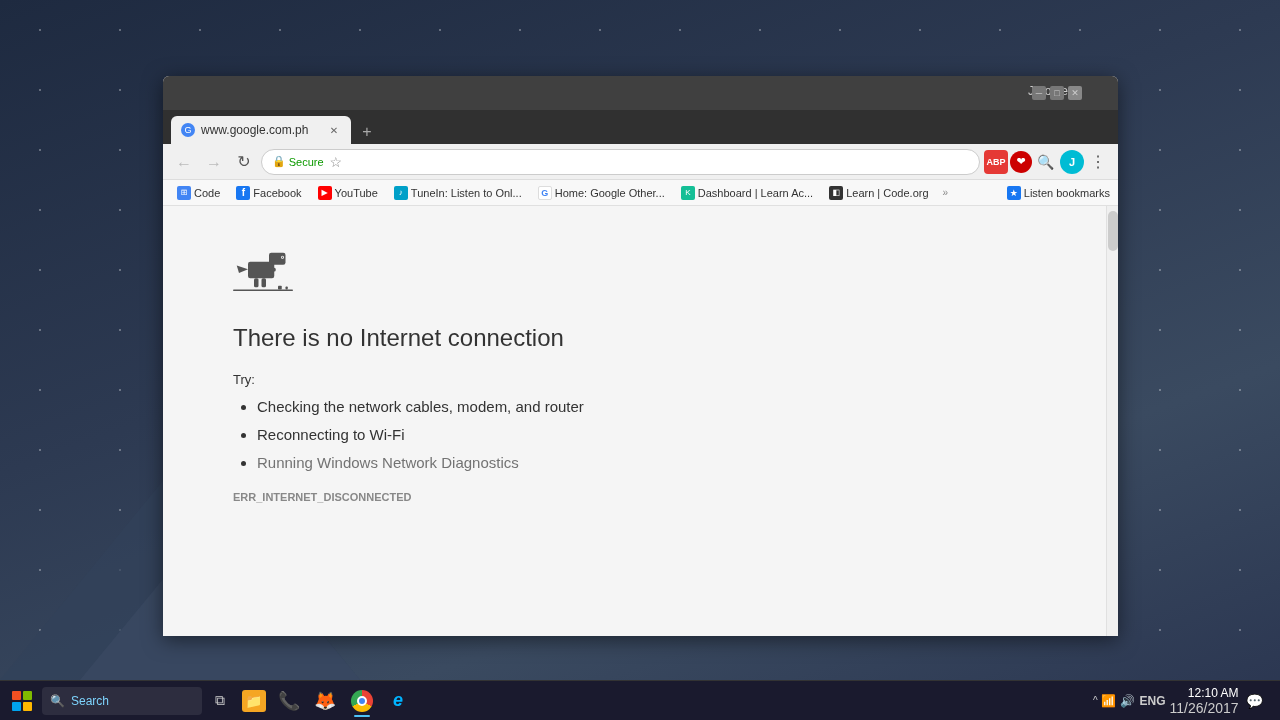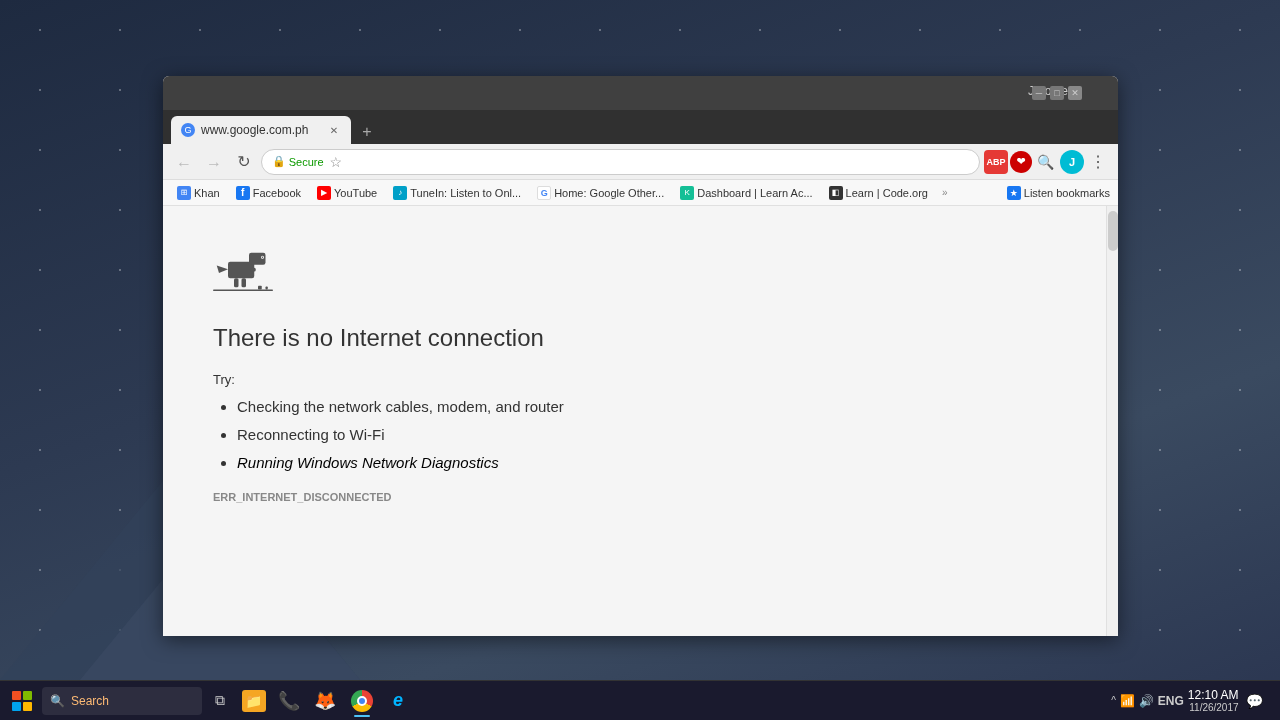--- a/index.html
+++ b/index.html
@@ -338,20 +338,21 @@
       background: #f5f5f5;
       overflow: hidden;
       position: relative;
       display: flex;
     }
 
     .page-main {
       flex: 1;
       padding: 40px 50px;
       overflow-y: auto;
+      margin-left: 20px;
     }
 
     .scrollbar {
       width: 12px;
       background: #f0f0f0;
       border-left: 1px solid #e0e0e0;
       position: relative;
     }
 
     .scrollbar-thumb {
@@ -398,24 +399,23 @@
     }
 
     .error-list li {
       font-size: 15px;
       color: #333;
       margin-bottom: 4px;
       line-height: 1.6;
     }
 
     .error-link {
-      color: #000000;
+      color: #737373;
       text-decoration: none;
       cursor: pointer;
-      font-style: italic;
     }
 
     .error-code {
       font-size: 11px;
       color: #888;
       margin-top: 10px;
       font-weight: bold;
     }
 
     
@@ -535,21 +535,21 @@
       text-align: right;
     }
 
     .clock-time {
       font-size: 12px;
       color: #fff;
       display: block;
     }
 
     .clock-date {
-      font-size: 10px;
+      font-size: 14px;
       color: #ccc;
       display: block;
     }
 
     .notification-icon {
       font-size: 14px;
       color: #ccc;
       cursor: pointer;
       padding: 0 4px;
     }
@@ -636,21 +636,21 @@
         <span class="ext-btn ext-heart" style="width:22px;height:22px;border-radius:50%;background:#c00;color:white;display:flex;align-items:center;justify-content:center;font-size:11px;">❤</span>
         <span class="ext-btn" style="font-size:14px;color:#555;">🔍</span>
         <span class="avatar-btn">J</span>
         <span class="menu-btn">⋮</span>
       </div>
     </div>
 
     <div class="bookmarks-bar">
       <div class="bookmark-item">
         <span class="bookmark-icon bk-apps">⊞</span>
-        <span>Khan</span>
+        <span>Code</span>
       </div>
       <div class="bookmark-item">
         <span class="bookmark-icon bk-facebook">f</span>
         <span>Facebook</span>
       </div>
       <div class="bookmark-item">
         <span class="bookmark-icon bk-youtube">▶</span>
         <span>YouTube</span>
       </div>
       <div class="bookmark-item">
@@ -734,21 +734,21 @@
       <div class="win-logo">
         <div class="win-logo-cell win-c1"></div>
         <div class="win-logo-cell win-c2"></div>
         <div class="win-logo-cell win-c3"></div>
         <div class="win-logo-cell win-c4"></div>
       </div>
     </div>
 
     <div class="taskbar-search">
       <span style="font-size:12px;color:#aaa;">🔍</span>
-      <span style="font-size:12px;color:#fdba74;">Search</span>
+      <span style="font-size:12px;color:#7dd3fc;">Search</span>
     </div>
 
     <div class="taskbar-icon" style="margin-left:4px;">
       <span style="font-size:14px;color:#ccc;">⧉</span>
     </div>
 
     <div class="taskbar-app">
       <span class="file-icon" style="font-size:14px;background:#f5a623;color:white;width:24px;height:22px;display:flex;align-items:center;justify-content:center;border-radius:3px;">📁</span>
     </div>
 

